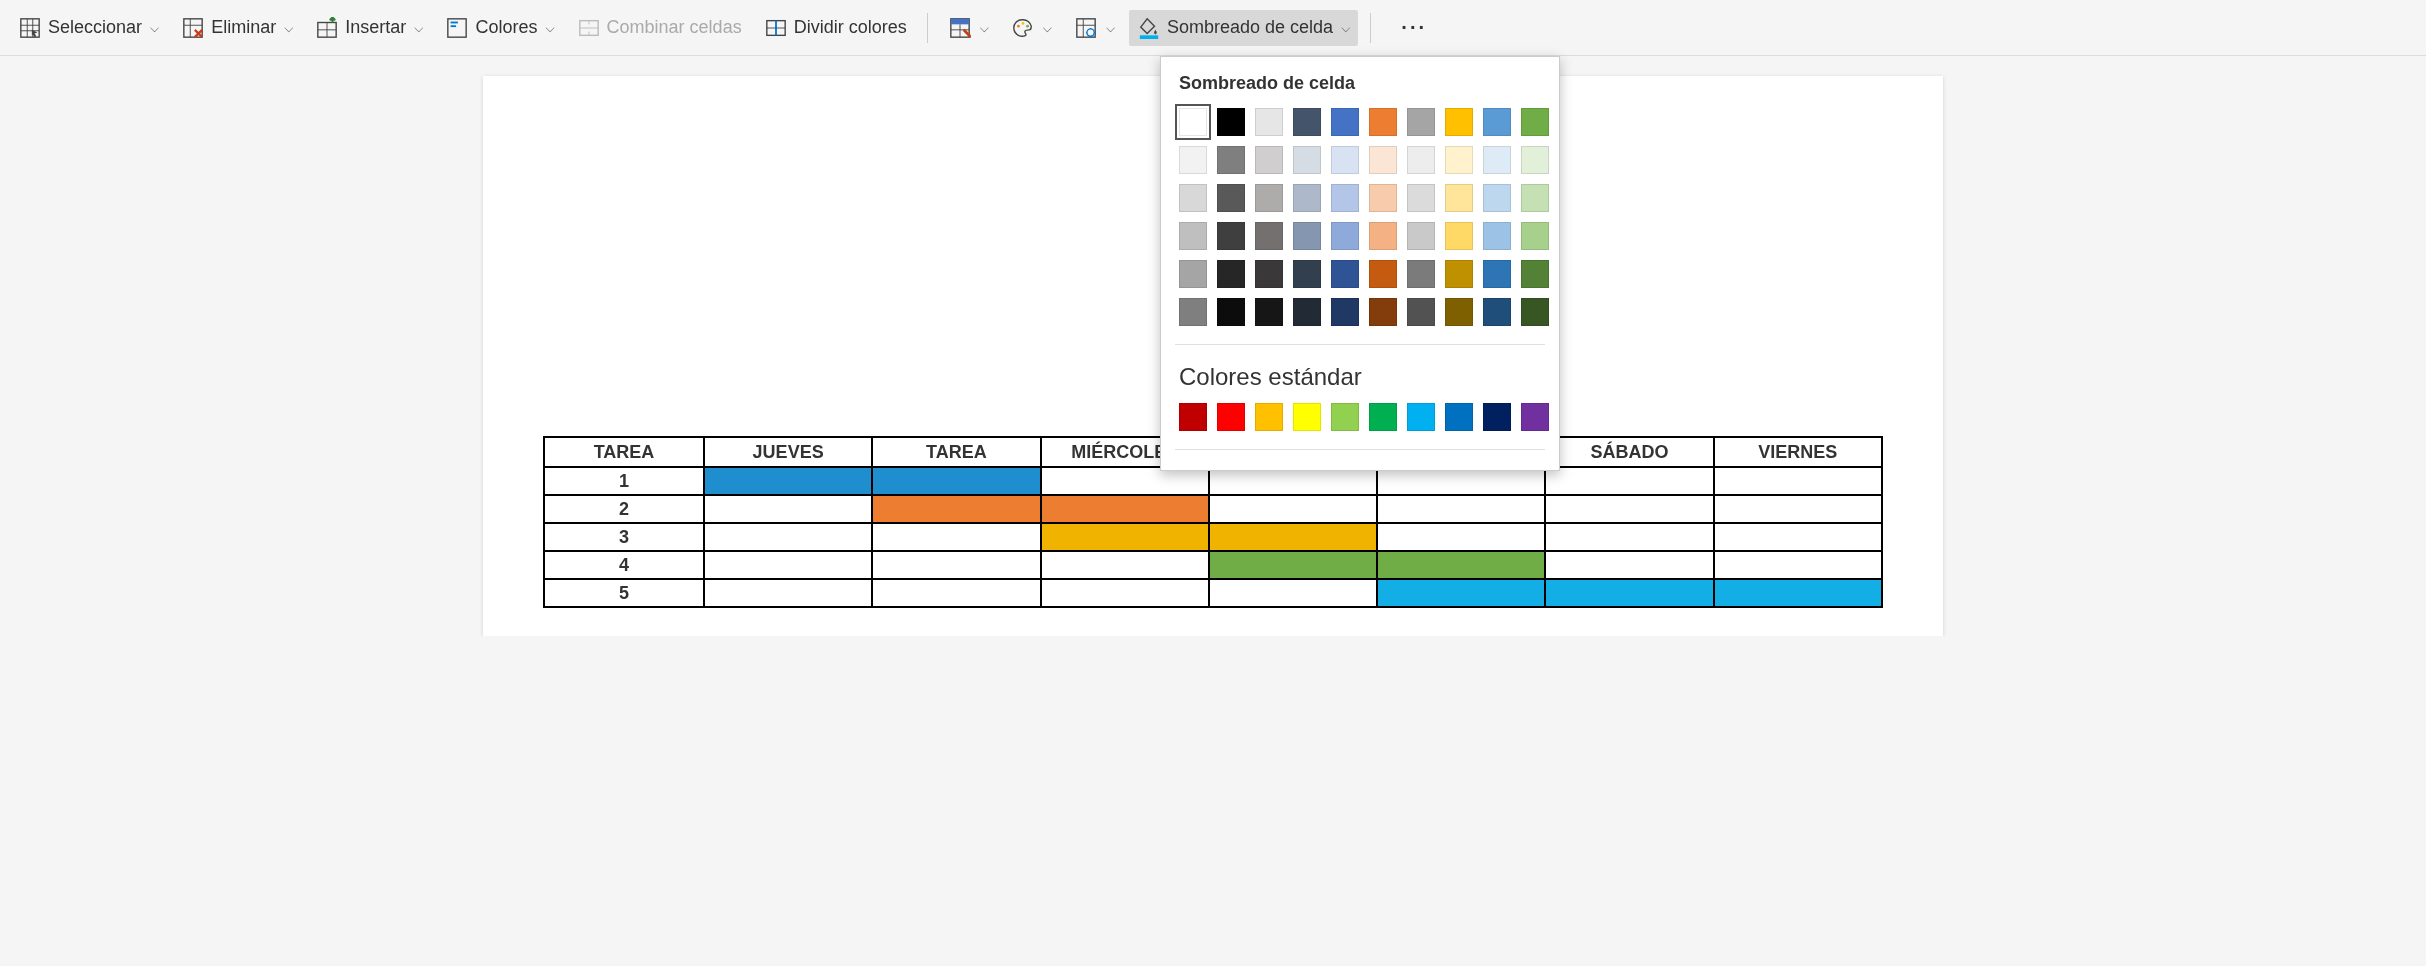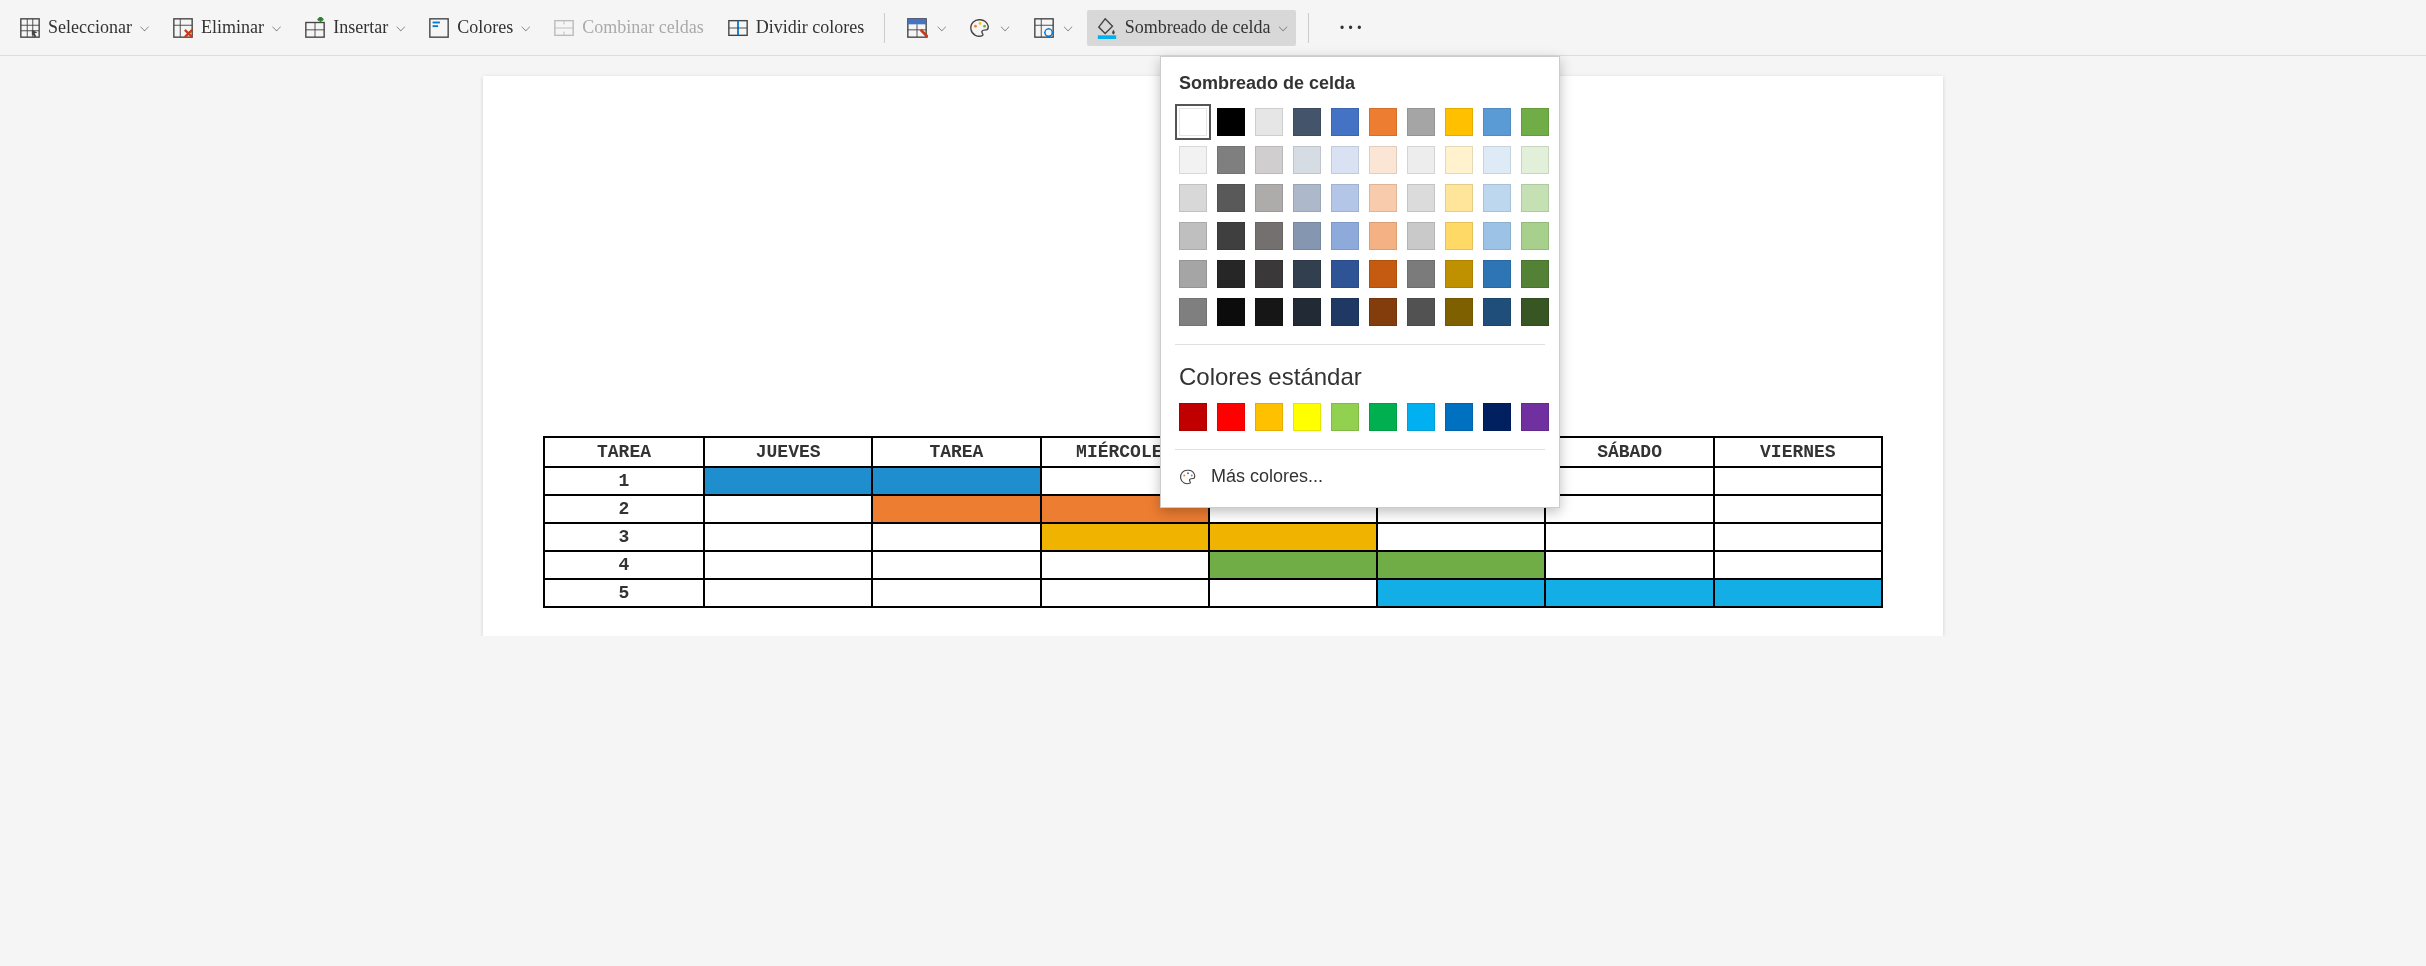--- a/index.html
+++ b/index.html
@@ -12,21 +12,20 @@
   }
   
   .toolbar {
     display: flex;
     align-items: center;
     height: 56px;
     background: #f5f5f5;
     border-bottom: 1px solid #ddd;
     padding: 0 10px;
     gap: 6px;
-    font-family: Liberation Serif, serif;
   }
   .tb-item {
     display: flex;
     align-items: center;
     gap: 6px;
     padding: 4px 8px;
     height: 36px;
     cursor: pointer;
     border-radius: 2px;
     font-size: 18px;
@@ -64,21 +63,20 @@
     justify-content: center;
     padding-top: 20px;
   }
   .page {
     background: #fff;
     width: 1460px;
     min-height: 560px;
     box-shadow: 0 1px 4px rgba(0,0,0,0.15);
     position: relative;
     padding-top: 360px;
-    font-family: Liberation Mono, monospace;
   }
 
   
   .tbl-wrap { padding: 0 60px; }
   table.gantt {
     border-collapse: collapse;
     width: 1340px;
     table-layout: fixed;
   }
   table.gantt th, table.gantt td {
@@ -357,31 +355,20 @@
       <div class="swatch" style="background: rgb(255, 192, 0);"></div>
       <div class="swatch" style="background: rgb(255, 255, 0);"></div>
       <div class="swatch" style="background: rgb(146, 208, 80);"></div>
       <div class="swatch" style="background: rgb(0, 176, 80);"></div>
       <div class="swatch" style="background: rgb(0, 176, 240);"></div>
       <div class="swatch" style="background: rgb(0, 112, 192);"></div>
       <div class="swatch" style="background: rgb(0, 32, 96);"></div>
       <div class="swatch" style="background: rgb(112, 48, 160);"></div>
     </div>
   <div class="dd-divider"></div>
-  <div class="dd-row">
-    <span class="ico ico-small">
-      <svg viewBox="0 0 24 24" width="20" height="20">
-          <path d="M12 3 a9 9 0 1 0 3 17 c1 -1 -1 -2 -1 -4 c0 -2 3 -2 5 -2 c2 0 2 -3 2 -4 a9 9 0 0 0 -9 -7 z" fill="none" stroke="#444" stroke-width="1.5"></path>
-          <circle cx="7" cy="10" r="1.3" fill="#ed7d31"></circle>
-          <circle cx="12" cy="7" r="1.3" fill="#4472c4"></circle>
-          <circle cx="17" cy="10" r="1.3" fill="#70ad47"></circle>
-        </svg>
-    </span>
-    <span>Más colores...</span>
-  </div>
 </div>
 
 <div class="doc-area">
   <div class="page">
     <div class="tbl-wrap">
       <table class="gantt" id="gantt-table">
         <thead>
             <tr id="tbl-head">
               <th>TAREA</th>
               <th>JUEVES</th>

